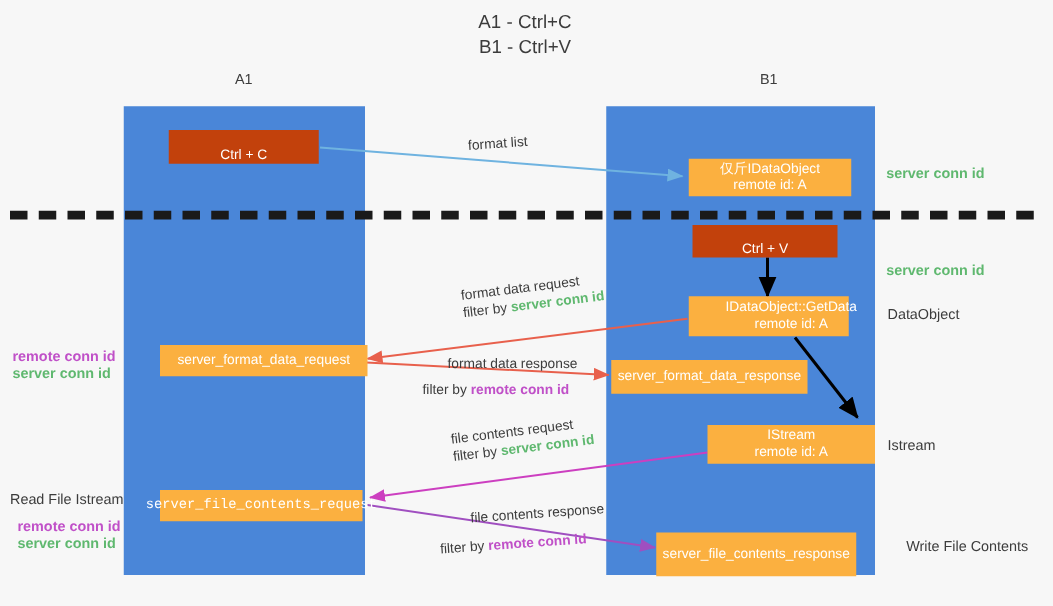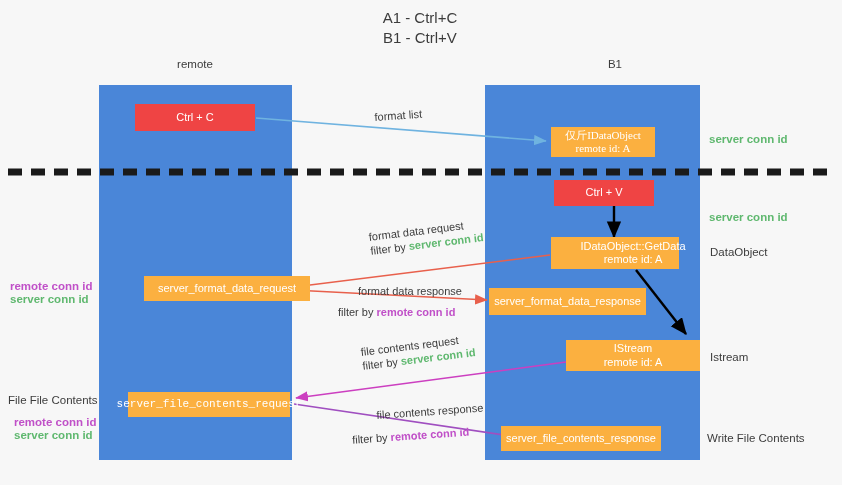--- a/index.html
+++ b/index.html
@@ -32,21 +32,21 @@
     display: flex;
     flex-direction: column;
     align-items: center;
     justify-content: center;
     color: #ffffff;
     font-size: 11px;
     line-height: 13.5px;
     text-align: center;
     white-space: nowrap;
   }
-  .box.green { background: #ef4444; }
+  .box.green { background: #c2410c; justify-content: flex-end; }
   .box.orange { background: #fbb040; }
   .title {
     position: absolute;
     text-align: center;
     color: #3c3c3c;
     font-size: 15px;
     line-height: 20px;
   }
   .note {
     position: absolute;
@@ -80,21 +80,21 @@
 <body>
 
 <div id="stage">
 
   <div class="title" style="left:300px; top:8px; width:240px;">
     <div>A1 - Ctrl+C</div>
     <div>B1 - Ctrl+V</div>
   </div>
 
   <div class="lane-head" style="left:120px; top:58px; width:150px;">
-    <div>remote</div>
+    <div>A1</div>
   </div>
   <div class="lane-head" style="left:540px; top:58px; width:150px;">
     <div>B1</div>
   </div>
 
   <div class="lane" style="left:99px; top:85px; width:193px; height:375px;"></div>
   <div class="lane" style="left:485px; top:85px; width:215px; height:375px;"></div>
 
   <svg class="overlay">
     <defs>
@@ -129,52 +129,52 @@
 
     <line x1="566" y1="362" x2="296" y2="398" stroke="#cc3fc0" stroke-width="1.6" marker-end="url(#ah-magenta)"></line>
 
     <line x1="294" y1="404" x2="524" y2="438" stroke="#a04fc0" stroke-width="1.6" marker-end="url(#ah-purple)"></line>
   </svg>
 
   <div class="box green" style="left:135px; top:104px; width:120px; height:27px;">
     <div>Ctrl + C</div>
   </div>
 
-  <div class="box orange" style="left:144px; top:276px; width:166px; height:25px;">
+  <div class="box orange" style="left:128px; top:276px; width:166px; height:25px;">
     <div>server_format_data_request</div>
   </div>
 
   <div class="box orange" style="left:128px; top:392px; width:162px; height:25px;font-family:Liberation Mono, monospace;">
     <div>server_file_contents_request</div>
   </div>
 
-  <div class="box orange" style="left:551px; top:127px; width:104px; height:30px;font-family:Liberation Serif, serif;">
+  <div class="box orange" style="left:551px; top:127px; width:130px; height:30px;">
     <div>仅斤IDataObject</div>
     <div>remote id: A</div>
   </div>
 
-  <div class="box green" style="left:554px; top:180px; width:100px; height:26px;">
+  <div class="box green" style="left:554px; top:180px; width:116px; height:26px;">
     <div>Ctrl + V</div>
   </div>
 
   <div class="box orange" style="left:551px; top:237px; width:128px; height:32px;padding-left:36px;">
     <div>IDataObject::GetData</div>
     <div>remote id: A</div>
   </div>
 
   <div class="box orange" style="left:566px; top:340px; width:134px; height:31px;">
     <div>IStream</div>
     <div>remote id: A</div>
   </div>
 
   <div class="box orange" style="left:489px; top:288px; width:157px; height:27px;">
     <div>server_format_data_response</div>
   </div>
 
-  <div class="box orange" style="left:501px; top:426px; width:160px; height:25px;">
+  <div class="box orange" style="left:525px; top:426px; width:160px; height:35px;">
     <div>server_file_contents_response</div>
   </div>
 
   <div class="edgelabel" style="left:374px; top:110px; transform: rotate(-4deg);">
     <div>format list</div>
   </div>
 
   <div class="edgelabel" style="left:368px; top:230px; transform: rotate(-7deg);">
     <div>format data request</div>
     <div>
@@ -200,22 +200,22 @@
     <div>file contents response</div>
     <div style="margin-top:9px; margin-left:-26px;">
       <span>filter by </span><span class="m">remote conn id</span>
     </div>
   </div>
 
   <div class="note green" style="left:709px; top:132px;">server conn id</div>
   <div class="note green" style="left:709px; top:210px;">server conn id</div>
   <div class="note dark" style="left:710px; top:245px;">DataObject</div>
   <div class="note dark" style="left:710px; top:350px;">Istream</div>
-  <div class="note dark" style="left:707px; top:431px;">Write File Contents</div>
+  <div class="note dark" style="left:725px; top:431px;">Write File Contents</div>
 
   <div class="note magenta" style="left:10px; top:279px;">remote conn id</div>
   <div class="note green" style="left:10px; top:292px;">server conn id</div>
 
-  <div class="note dark" style="left:8px; top:393px;">File File Contents</div>
+  <div class="note dark" style="left:8px; top:393px;">Read File Istream</div>
   <div class="note magenta" style="left:14px; top:415px;">remote conn id</div>
   <div class="note green" style="left:14px; top:428px;">server conn id</div>
 
 </div>
 
 </body></html>

